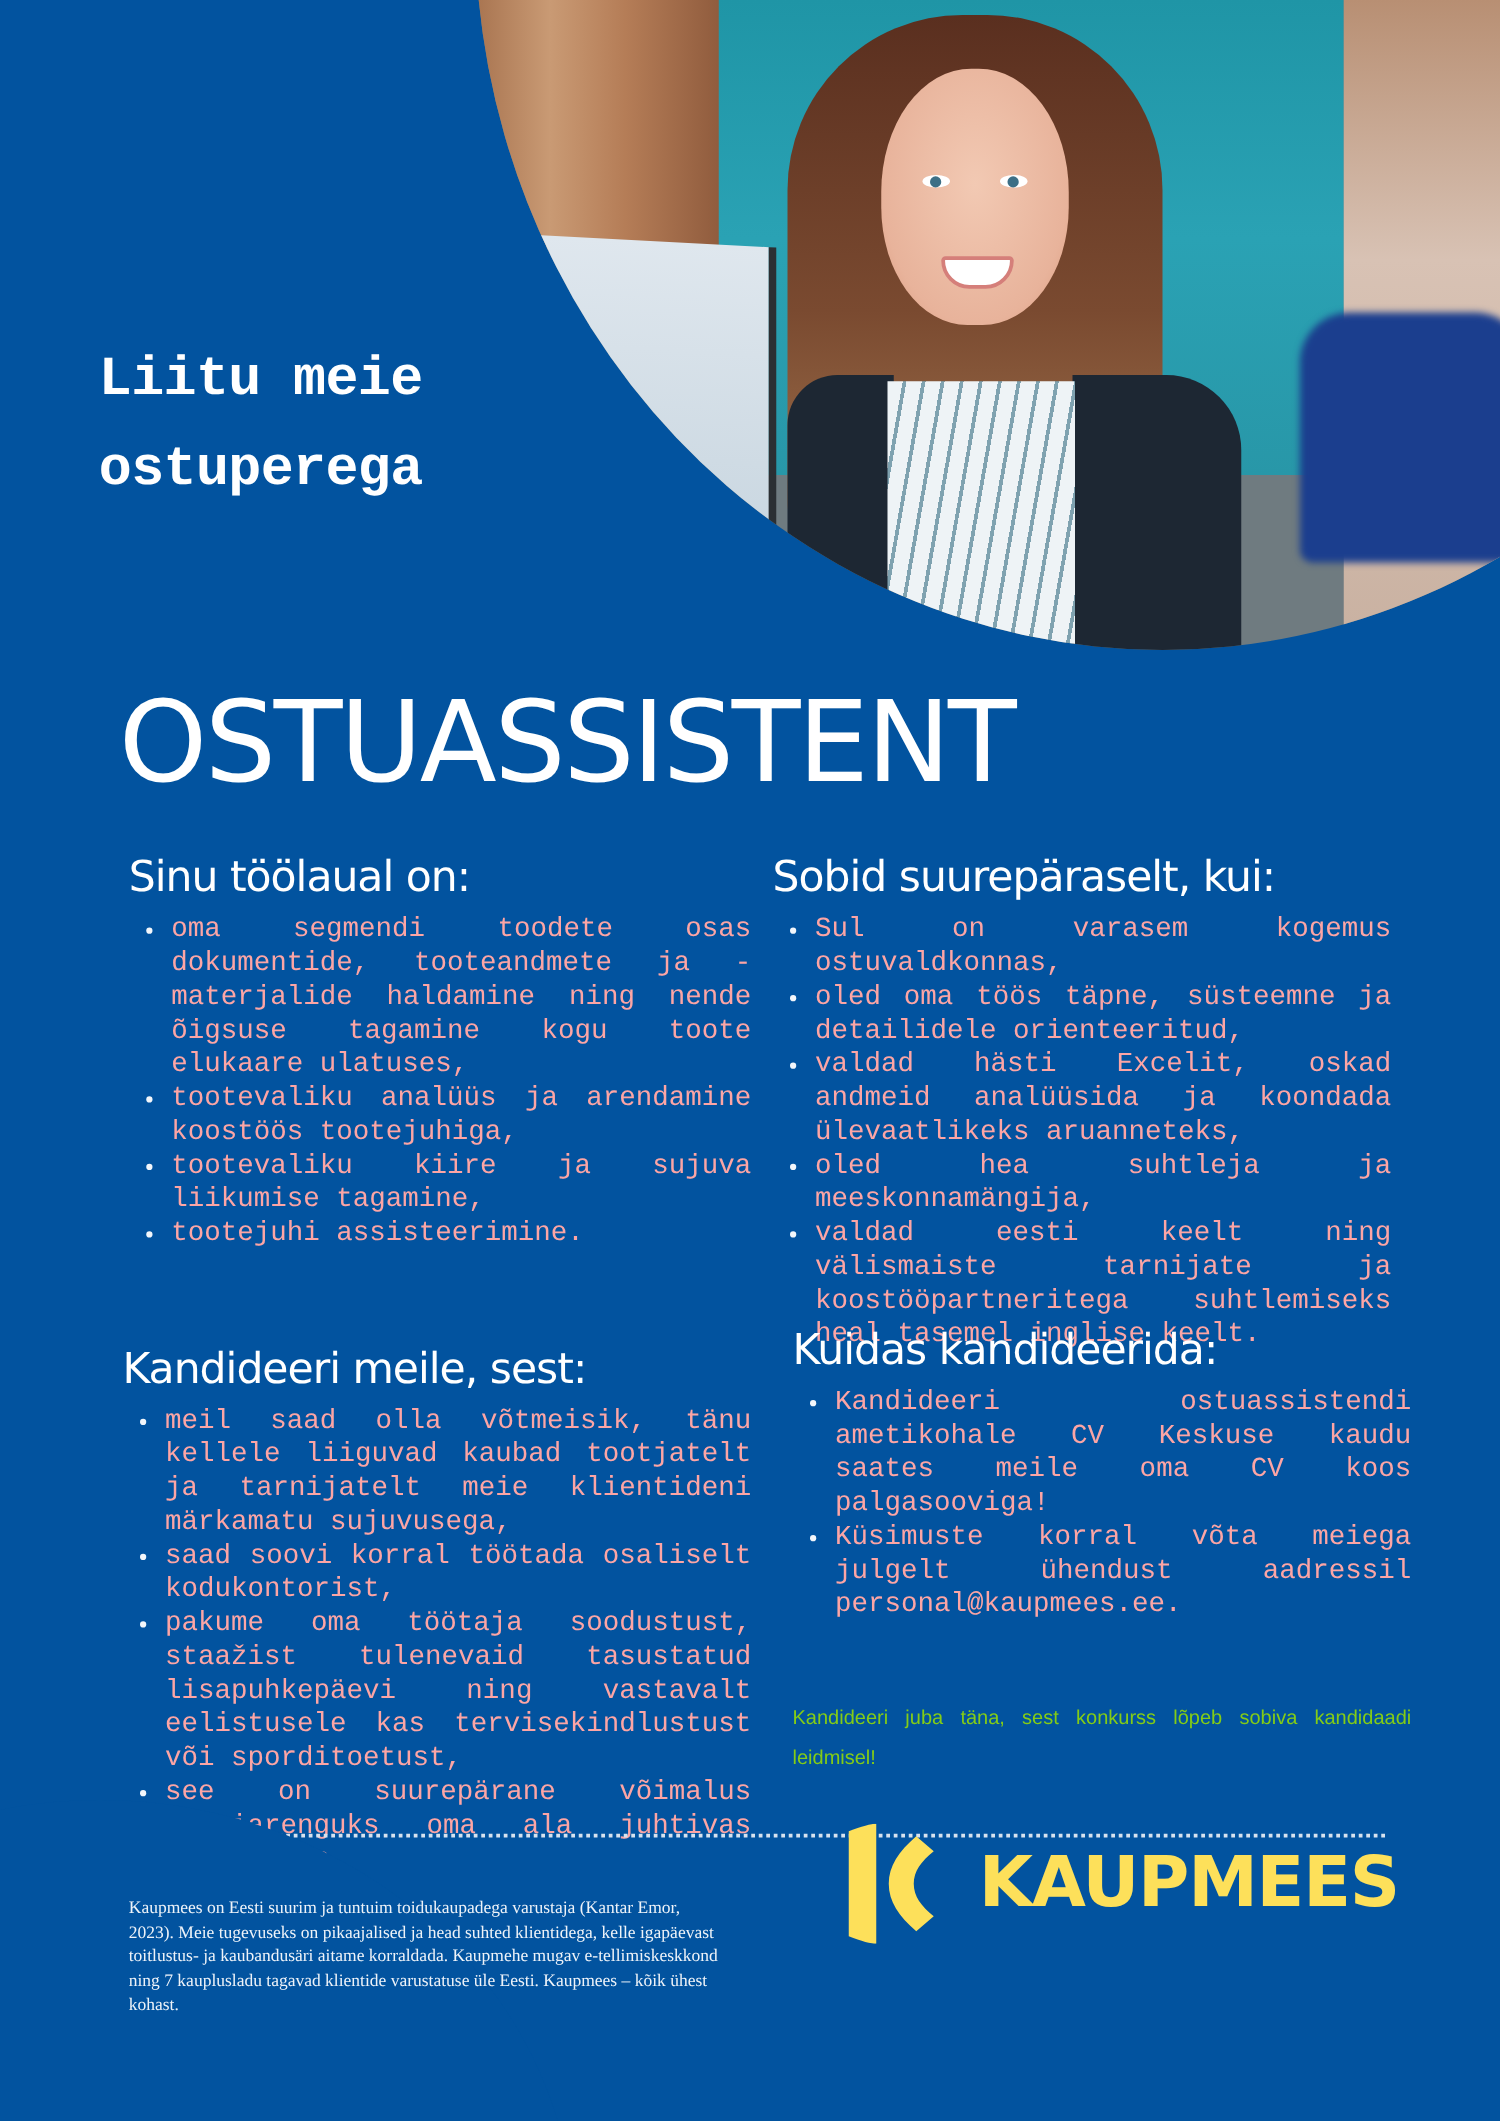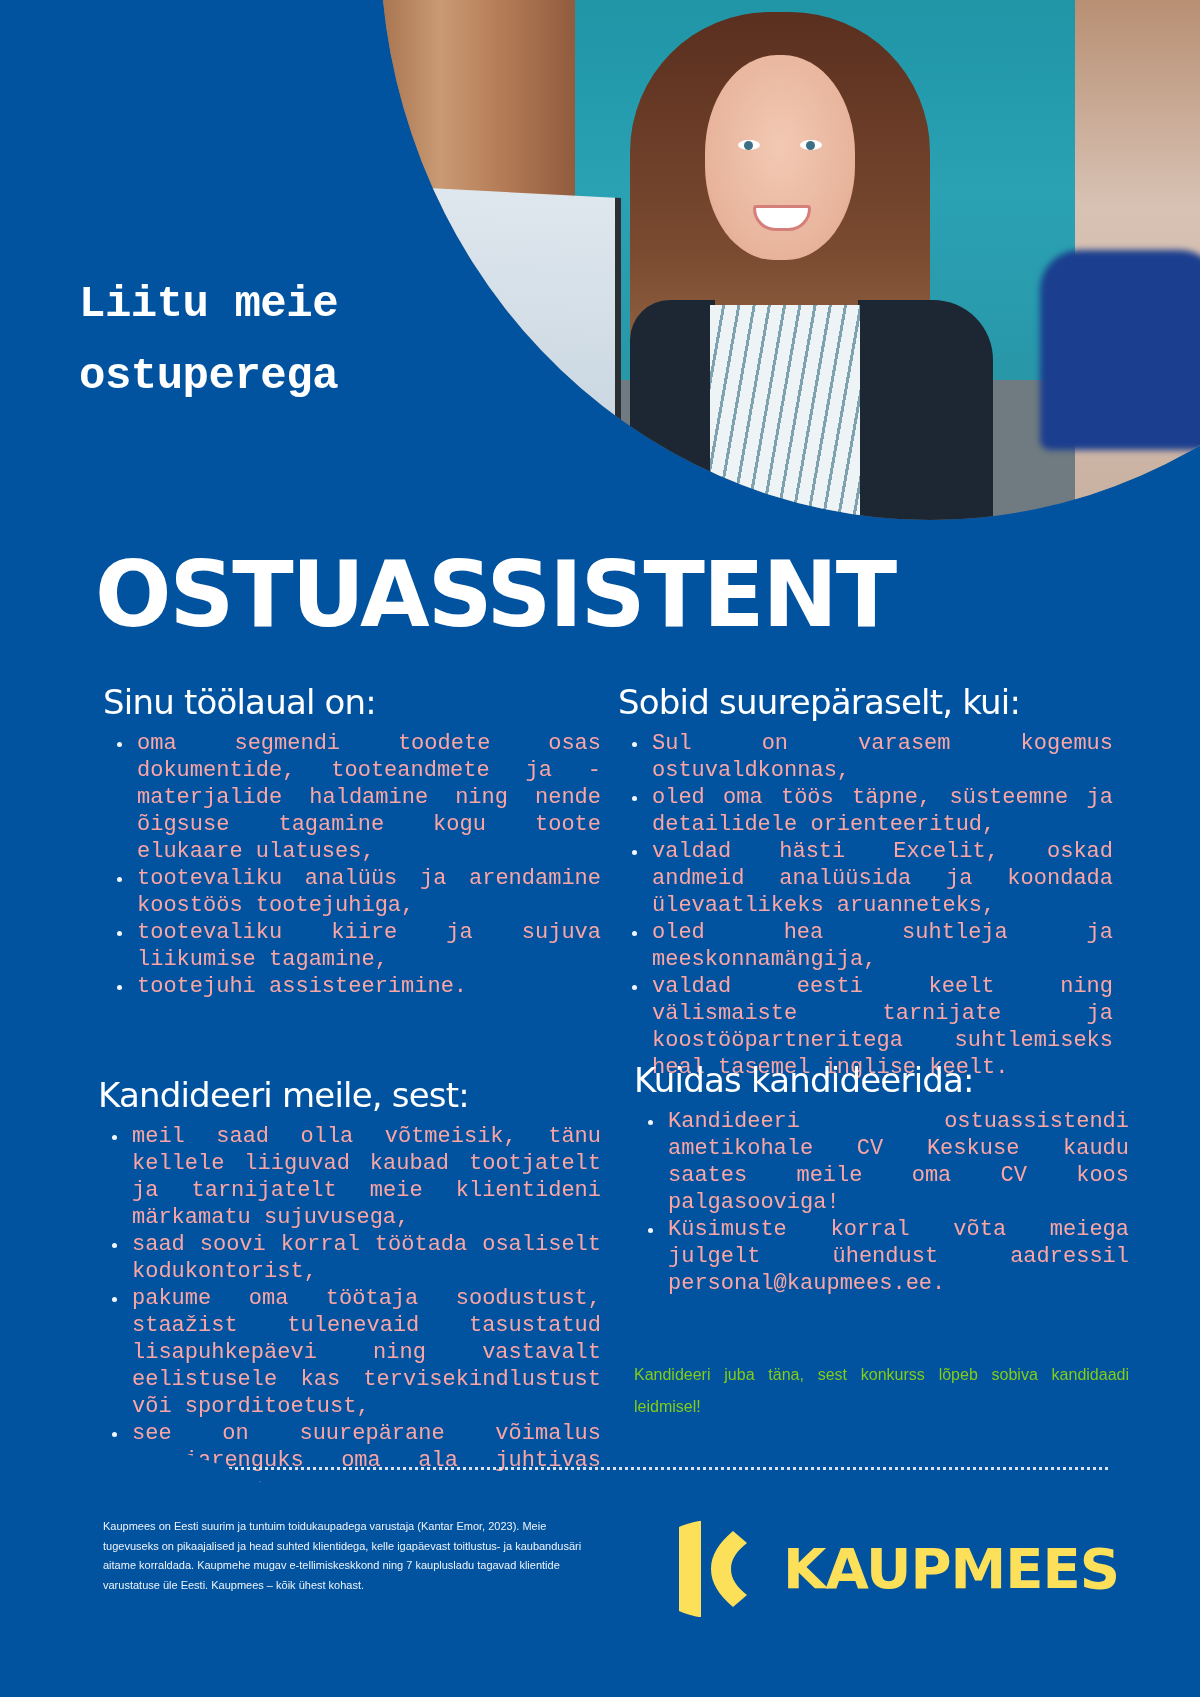--- a/index.html
+++ b/index.html
@@ -46,21 +46,21 @@
     .person-jacket-l { position: absolute; left: 250px; top: 300px; width: 85px; height: 220px; background: #1d2733; border-radius: 40px 0 0 0; }
     .person-jacket-r { position: absolute; left: 478px; top: 300px; width: 135px; height: 220px; background: #1d2733; border-radius: 0 60px 0 0; }
 
     .tagline {
       position: absolute; left: 79px; top: 268px; width: 360px;
       font-family: Liberation Mono, monospace; font-weight: bold; font-size: 44px; line-height: 72px;
       letter-spacing: -0.5px;
     }
     .job-title {
       position: absolute; left: 95px; top: 545px;
-      font-family: "DejaVu Sans", sans-serif; font-weight: bold; font-size: 90px; line-height: 100px;
+      font-family: "DejaVu Sans", sans-serif; font-weight: normal; font-size: 90px; line-height: 100px;
       letter-spacing: -2px;
     }
     .section { position: absolute; }
     .section h2 {
       margin: 0 0 6px 0; font-family: "DejaVu Sans", sans-serif; font-weight: normal; font-size: 34px;
       line-height: 44px; letter-spacing: -0.8px;
     }
     .section ul { margin: 0; padding: 0 0 0 34px; list-style: none; }
     .section li {
       position: relative; font-family: Liberation Mono, monospace; font-size: 22px; line-height: 27px;
@@ -76,31 +76,31 @@
     .cta {
       position: absolute; left: 634px; top: 1359px; width: 495px;
       font-family: "Liberation Sans", sans-serif; font-size: 16px; line-height: 32px; text-align: justify; color: #84cc16;
     }
     .divider {
       position: absolute; left: 103px; top: 1467px; width: 1005px; height: 0;
       border-top: 3px dotted #d6e2ef;
     }
     .about {
       position: absolute; left: 103px; top: 1517px; width: 480px;
-      font-family: Liberation Sans, sans-serif; font-size: 11px; line-height: 19.5px; color: #eef3f9;
+      font-family: Liberation Serif, serif; font-size: 14px; line-height: 19.5px; color: #eef3f9;
     }
     .yellow-corner {
       position: absolute; left: -420px; top: 1530px; width: 600px; height: 600px; border-radius: 50%;
       background: #fde05a; clip-path: inset(0 0 0 0);
     }
     .blue-cover {
       position: absolute; left: -300px; top: 1440px; width: 760px; height: 700px; border-radius: 50%;
       background: #02539f;
     }
-    .logo { position: absolute; left: 675px; top: 1517px; width: 440px; height: 100px; }
+    .logo { position: absolute; left: 675px; top: 1455px; width: 440px; height: 100px; }
     .logo-mark { position: absolute; left: 0; top: 4px; width: 80px; height: 96px; }
     .logo-text {
       position: absolute; left: 108px; top: 20px;
       font-family: "DejaVu Sans", sans-serif; font-weight: bold; font-size: 56px; line-height: 64px;
       color: #fde05a; letter-spacing: -1px;
     }
   </style>
 </head>
 <body>
 

